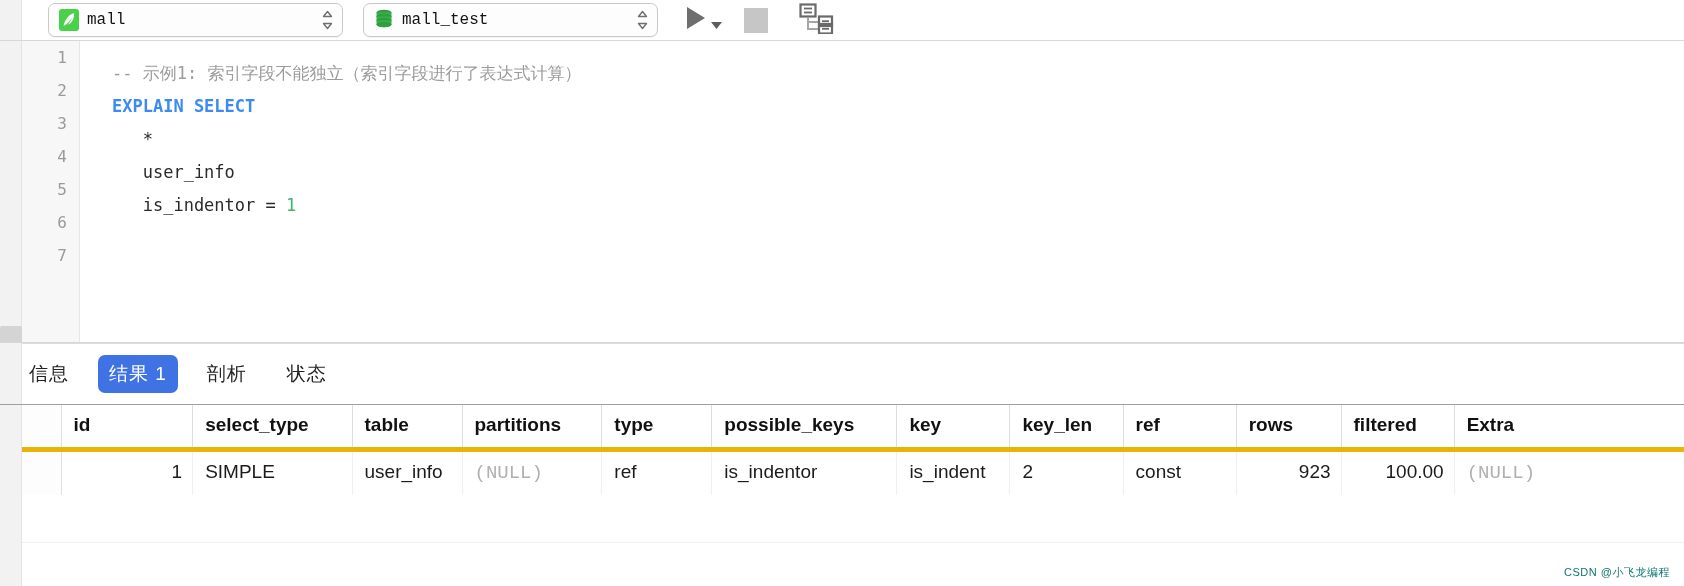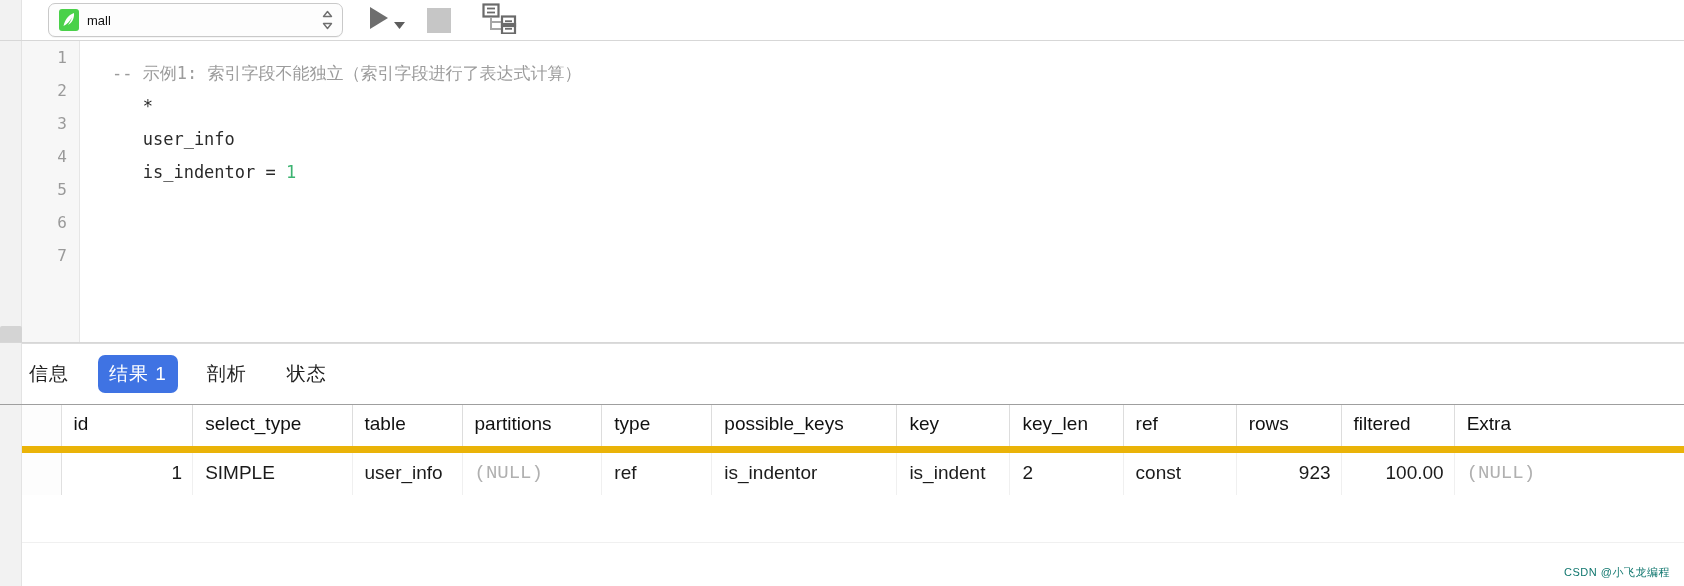--- a/index.html
+++ b/index.html
@@ -32,22 +32,22 @@
     height:34px;
     background:#fdfdfd;
     border:1px solid #c9c9c9;
     border-radius:7px;
     padding:0 30px 0 9px;
     box-shadow:0 1px 0 rgba(0,0,0,0.04);
   }
   .combo.db { width:295px; margin-right:20px; }
   .combo.schema { width:295px; margin-right:22px; }
   .combo-label {
-    font-size:13px; color:#131313; letter-spacing:0px;
-    white-space:nowrap; overflow:hidden; text-overflow:ellipsis;
+    font-size:16px; color:#131313; letter-spacing:0px;
+    white-space:nowrap; overflow:hidden; text-overflow:ellipsis;font-family:Liberation Mono, monospace;
   }
   .combo-icon { width:22px; height:24px; margin-right:7px; flex:none; display:block; }
   .stepper {
     position:absolute; right:8px; top:50%; transform:translateY(-50%);
     width:13px; height:22px;
     display:flex; flex-direction:column; align-items:center; justify-content:center;
     color:#6f6f6f;
   }
   .stepper svg { display:block; }
 
@@ -127,25 +127,25 @@
     background:#ffffff;
     border-top:1px solid #9f9f9f;
   }
   .grid-leftrail {
     position:absolute; left:0; top:0; width:22px; height:100%;
     background:#f2f2f2; border-right:1px solid #e3e3e3;
   }
   .grid-inner { position:absolute; left:22px; top:0; right:0; height:100%; overflow:hidden; }
   table.rs { border-collapse:collapse; width:1700px; table-layout:fixed; }
   table.rs th {
-    font-weight:normal; font-size:19px; color:#111;
+    font-weight:bold; font-size:19px; color:#111;
     text-align:left; padding:8px 20px 10px 12px;
     height:44px; vertical-align:middle;
     border-right:1px solid #dddddd;
-    border-bottom:7px solid #eab308;
+    border-bottom:5px solid #eab308;
     background:#ffffff; white-space:nowrap; overflow:hidden;
   }
   table.rs td {
     font-size:19px; color:#1b1b1b;
     padding:8px 10px 10px 12px; height:46px;
     vertical-align:middle;
     border-right:1px solid #f0f0f0;
     background:#ffffff; white-space:nowrap; overflow:hidden;
   }
   td.num, th.num { text-align:right; }
@@ -182,20 +182,40 @@
       </span>
       <span class="combo-label">mall</span>
       <span class="stepper">
         <svg width="13" height="22" viewBox="0 0 13 22">
           <path d="M6.5 2.5 L10.5 7.5 L2.5 7.5 Z" fill="none" stroke="#6f6f6f" stroke-width="1.4" stroke-linejoin="round"></path>
           <path d="M6.5 19.5 L10.5 14.5 L2.5 14.5 Z" fill="none" stroke="#6f6f6f" stroke-width="1.4" stroke-linejoin="round"></path>
         </svg>
       </span>
     </div>
 
+    <div class="combo schema">
+      <span class="combo-icon">
+        <svg width="22" height="24" viewBox="0 0 22 24">
+          <ellipse cx="11" cy="4.5" rx="7.5" ry="2.8" fill="#2e9e3e"></ellipse>
+          <path d="M3.5 4.5 v4 a7.5 2.8 0 0 0 15 0 v-4 Z" fill="#3db04d"></path>
+          <ellipse cx="11" cy="8.5" rx="7.5" ry="2.8" fill="#2e9e3e"></ellipse>
+          <path d="M3.5 8.5 v4 a7.5 2.8 0 0 0 15 0 v-4 Z" fill="#3db04d"></path>
+          <ellipse cx="11" cy="12.5" rx="7.5" ry="2.8" fill="#2e9e3e"></ellipse>
+          <path d="M3.5 12.5 v4 a7.5 2.8 0 0 0 15 0 v-4 Z" fill="#3db04d"></path>
+          <ellipse cx="11" cy="16.5" rx="7.5" ry="2.8" fill="#2e9e3e"></ellipse>
+        </svg>
+      </span>
+      <span class="combo-label">mall_test</span>
+      <span class="stepper">
+        <svg width="13" height="22" viewBox="0 0 13 22">
+          <path d="M6.5 2.5 L10.5 7.5 L2.5 7.5 Z" fill="none" stroke="#6f6f6f" stroke-width="1.4" stroke-linejoin="round"></path>
+          <path d="M6.5 19.5 L10.5 14.5 L2.5 14.5 Z" fill="none" stroke="#6f6f6f" stroke-width="1.4" stroke-linejoin="round"></path>
+        </svg>
+      </span>
+    </div>
 
     <div class="tbtn run">
       <span class="runwrap">
         <span>
           <svg width="23" height="26" viewBox="0 0 23 26">
               <path d="M2 2 L20 13 L2 24 Z" fill="#6e6e6e"></path>
             </svg>
         </span>
         <span style="margin-left:2px;margin-bottom:1px;">
           <svg width="13" height="10" viewBox="0 0 13 10">
@@ -234,20 +254,21 @@
         <div class="gutter-num">1</div>
         <div class="gutter-num">2</div>
         <div class="gutter-num">3</div>
         <div class="gutter-num">4</div>
         <div class="gutter-num">5</div>
         <div class="gutter-num">6</div>
         <div class="gutter-num">7</div>
       </div>
     <div class="code" id="code">
         <div class="code-line"><span class="tok-comment">-- 示例1: 索引字段不能独立（索引字段进行了表达式计算）</span></div>
+        <div class="code-line"><span class="tok-kw">EXPLAIN SELECT</span></div>
         <div class="code-line"><span class="tok-plain">   *</span></div>
         <div class="code-line"><span class="tok-plain">   user_info</span></div>
         <div class="code-line"><span class="tok-plain">   is_indentor = </span><span class="tok-num">1</span></div>
       </div>
   </div>
 
   <div class="tabbar">
     <div class="tabbar-leftrail"></div>
     <div class="tabs-hairline"></div>
     <div id="tabs" style="display:flex;align-items:center;">

